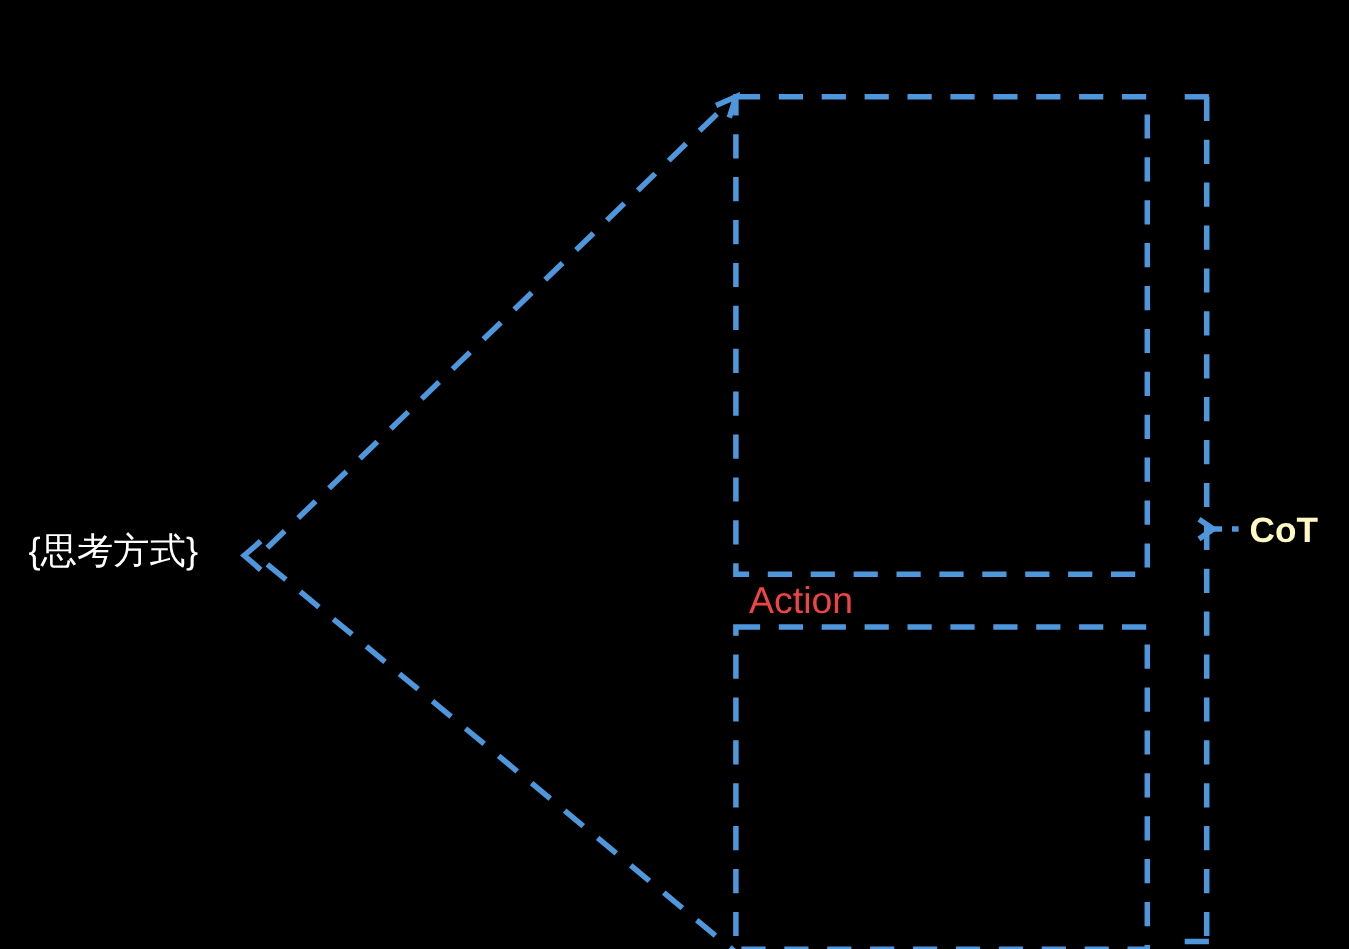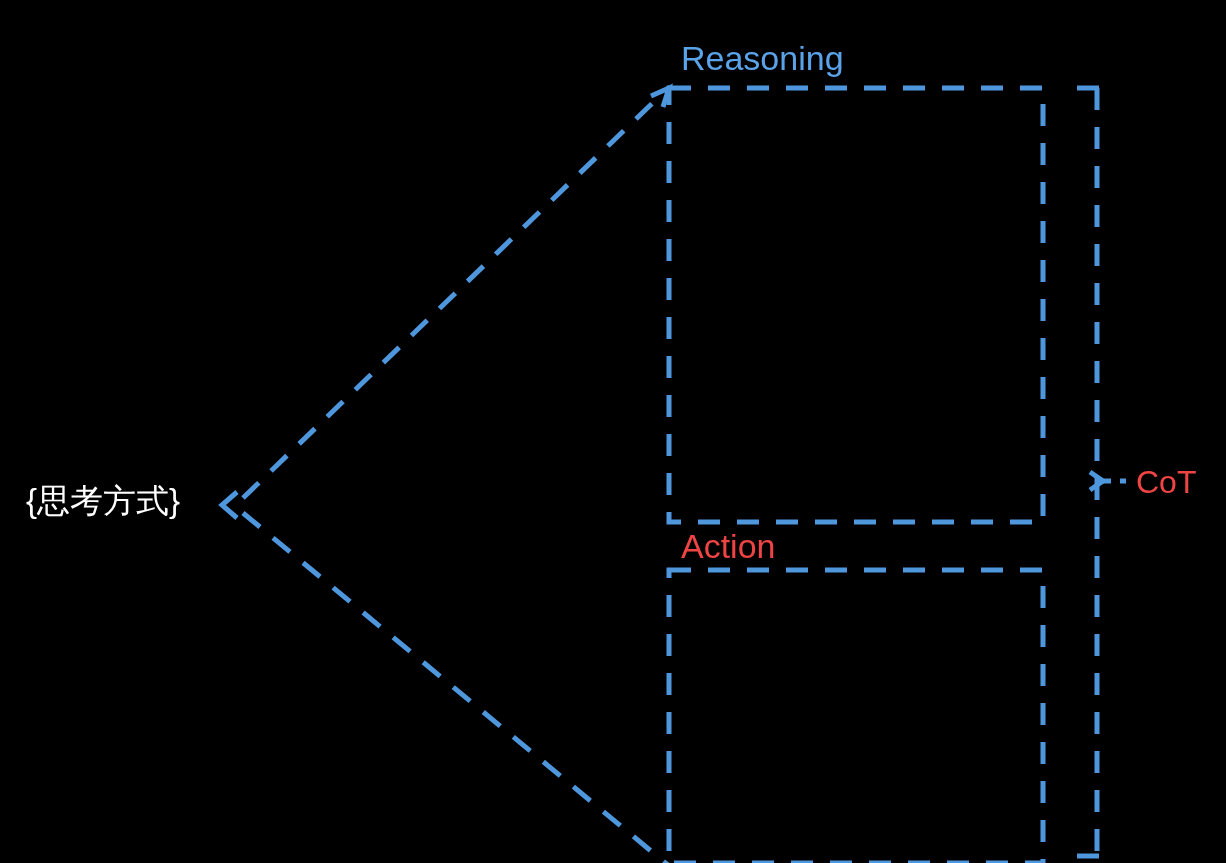--- a/index.html
+++ b/index.html
@@ -47,22 +47,22 @@
   #label-action {
     left: 681px;
     top: 529px;
     font-size: 34px;
     color: #ef4444;
   }
   #label-cot {
     left: 1136px;
     top: 466px;
     font-size: 32px;
-    font-weight: normal;
-    color: #ef4444;
+    font-weight: bold;
+    color: #fef9c3;
   }
 </style>
 </head>
 <body>
 
 <div id="canvas">
 
   <svg id="diagram-svg" viewBox="0 0 1226 863" xmlns="http://www.w3.org/2000/svg">
 
     <polyline points="237,492 222,505 237,518" fill="none" stroke="#4e97dd" stroke-width="5" stroke-linecap="butt" stroke-linejoin="miter"></polyline>
@@ -79,19 +79,18 @@
     <line x1="1097" y1="88" x2="1097" y2="861" stroke="#4e97dd" stroke-width="5" stroke-dasharray="22 17" stroke-linecap="butt"></line>
     <line x1="1077" y1="88" x2="1099" y2="88" stroke="#4e97dd" stroke-width="5" stroke-linecap="butt"></line>
     <line x1="1077" y1="856" x2="1099" y2="856" stroke="#4e97dd" stroke-width="5" stroke-linecap="butt"></line>
 
     <polyline points="1090,472 1103,481 1090,490" fill="none" stroke="#4e97dd" stroke-width="5" stroke-linecap="butt" stroke-linejoin="miter"></polyline>
     <line x1="1103" y1="481" x2="1126" y2="481" stroke="#4e97dd" stroke-width="5" stroke-dasharray="8 9" stroke-linecap="butt"></line>
   </svg>
 
   <div class="label" id="label-thinking-mode">{思考方式}</div>
 
-  <div class="label" id="label-reasoning">Reasoning</div>
 
   <div class="label" id="label-action">Action</div>
 
   <div class="label" id="label-cot">CoT</div>
 
 </div>
 
 </body></html>

